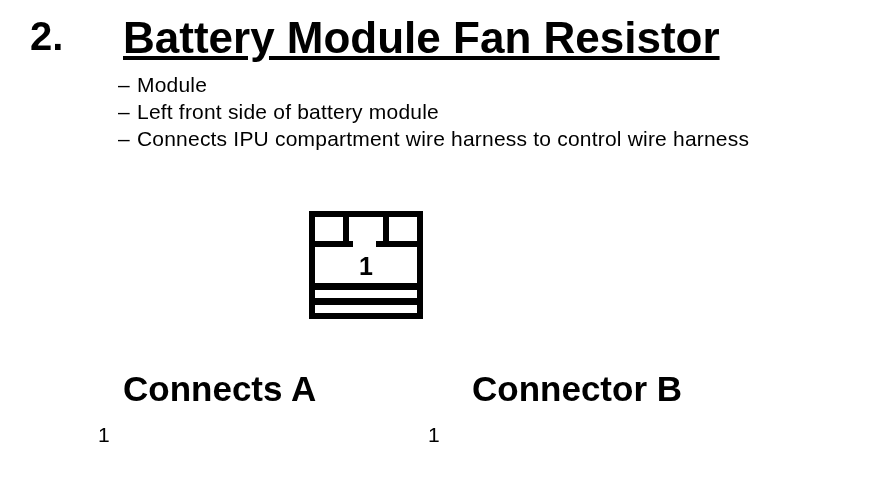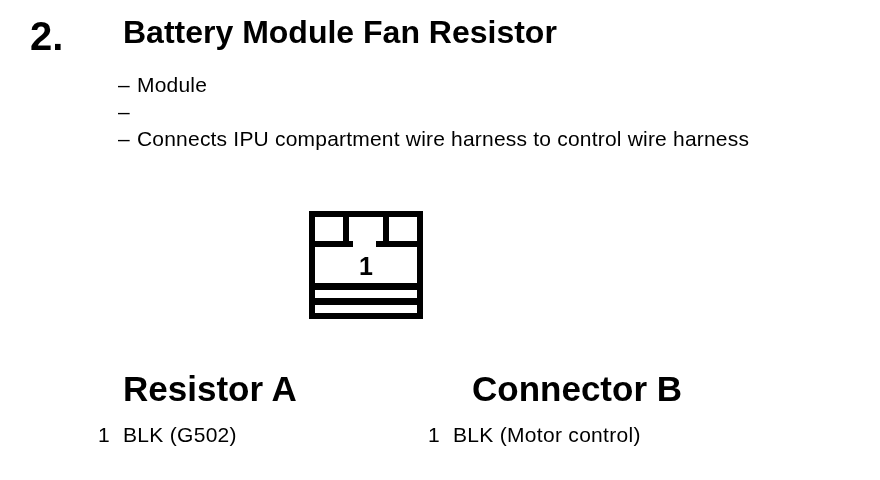--- a/index.html
+++ b/index.html
@@ -14,21 +14,21 @@
   }
   .abs { position: absolute; }
 
   
   #item-number {
     left: 30px; top: 16px;
     font-size: 40px; font-weight: bold; line-height: 1;
   }
   #page-title {
     left: 123px; top: 16px;
-    font-size: 32px; font-weight: bold; line-height: 1;
+    font-size: 44px; font-weight: bold; line-height: 1; text-decoration: underline;
   }
 
   
   #bullet-list {
     left: 118px; top: 71px;
     font-size: 21px; line-height: 27px; letter-spacing: 0.2px;
   }
   .bullet { display: flex; }
   .bullet .dash { width: 19px; flex: none; }
 
@@ -65,20 +65,21 @@
 <div class="abs" id="item-number">2.</div>
 <div class="abs" id="page-title">Battery Module Fan Resistor</div>
 
 <div class="abs" id="bullet-list">
   <div class="bullet">
     <span class="dash">–</span>
     <span>Module</span>
   </div>
   <div class="bullet">
     <span class="dash">–</span>
+    <span>Left front side of battery module</span>
   </div>
   <div class="bullet">
     <span class="dash">–</span>
     <span>Connects IPU compartment wire harness to control wire harness</span>
   </div>
 </div>
 
 <svg class="abs" id="connector-diagram" width="114" height="108" viewBox="0 0 114 108">
 
   <rect x="3" y="3" width="108" height="102" fill="#ffffff" stroke="#000000" stroke-width="6"></rect>
@@ -88,23 +89,21 @@
 
   <rect x="74" y="0" width="6" height="36" fill="#000000"></rect>
   <rect x="67" y="30" width="47" height="6" fill="#000000"></rect>
 
   <rect x="3" y="72" width="108" height="7" fill="#000000"></rect>
   <rect x="3" y="87" width="108" height="7" fill="#000000"></rect>
 
   <text x="57" y="64" text-anchor="middle">1</text>
 </svg>
 
-<div class="abs conn-heading" id="connector-a-heading">Resistor A</div>
+<div class="abs conn-heading" id="connector-a-heading">Connects A</div>
 <div class="abs pin-row" id="connector-a-pin">
   <span class="pin-num">1</span>
-  <span>BLK (G502)</span>
 </div>
 
 <div class="abs conn-heading" id="connector-b-heading">Connector B</div>
 <div class="abs pin-row" id="connector-b-pin">
   <span class="pin-num">1</span>
-  <span>BLK (Motor control)</span>
 </div>
 
 </body></html>

